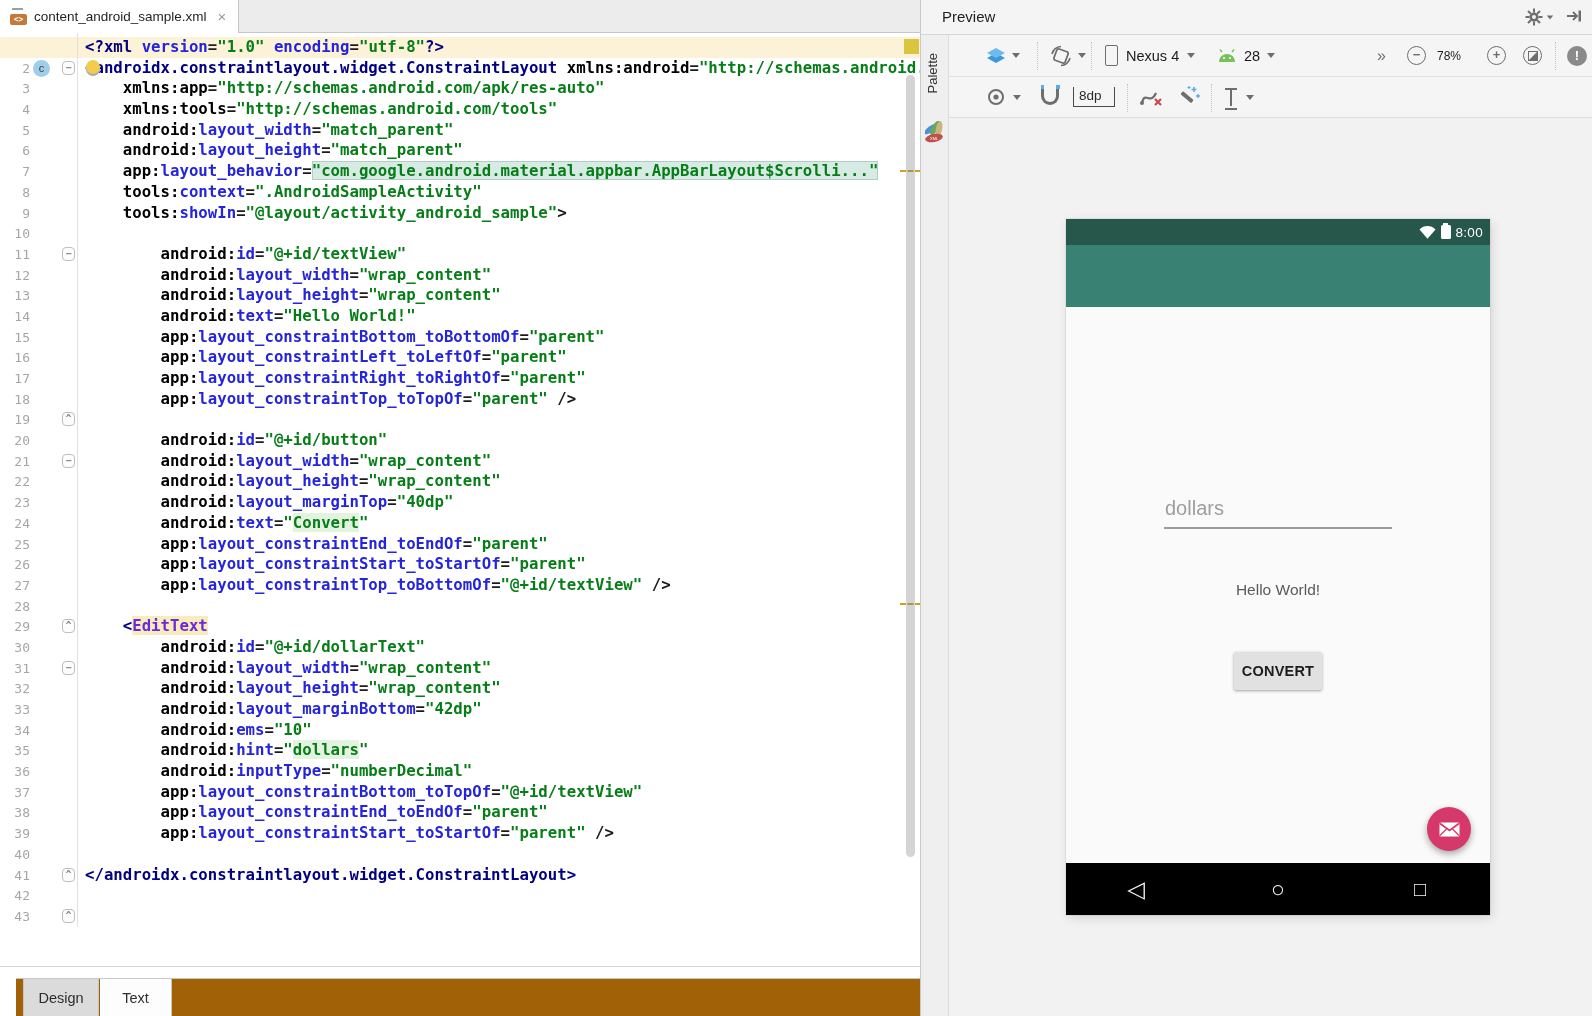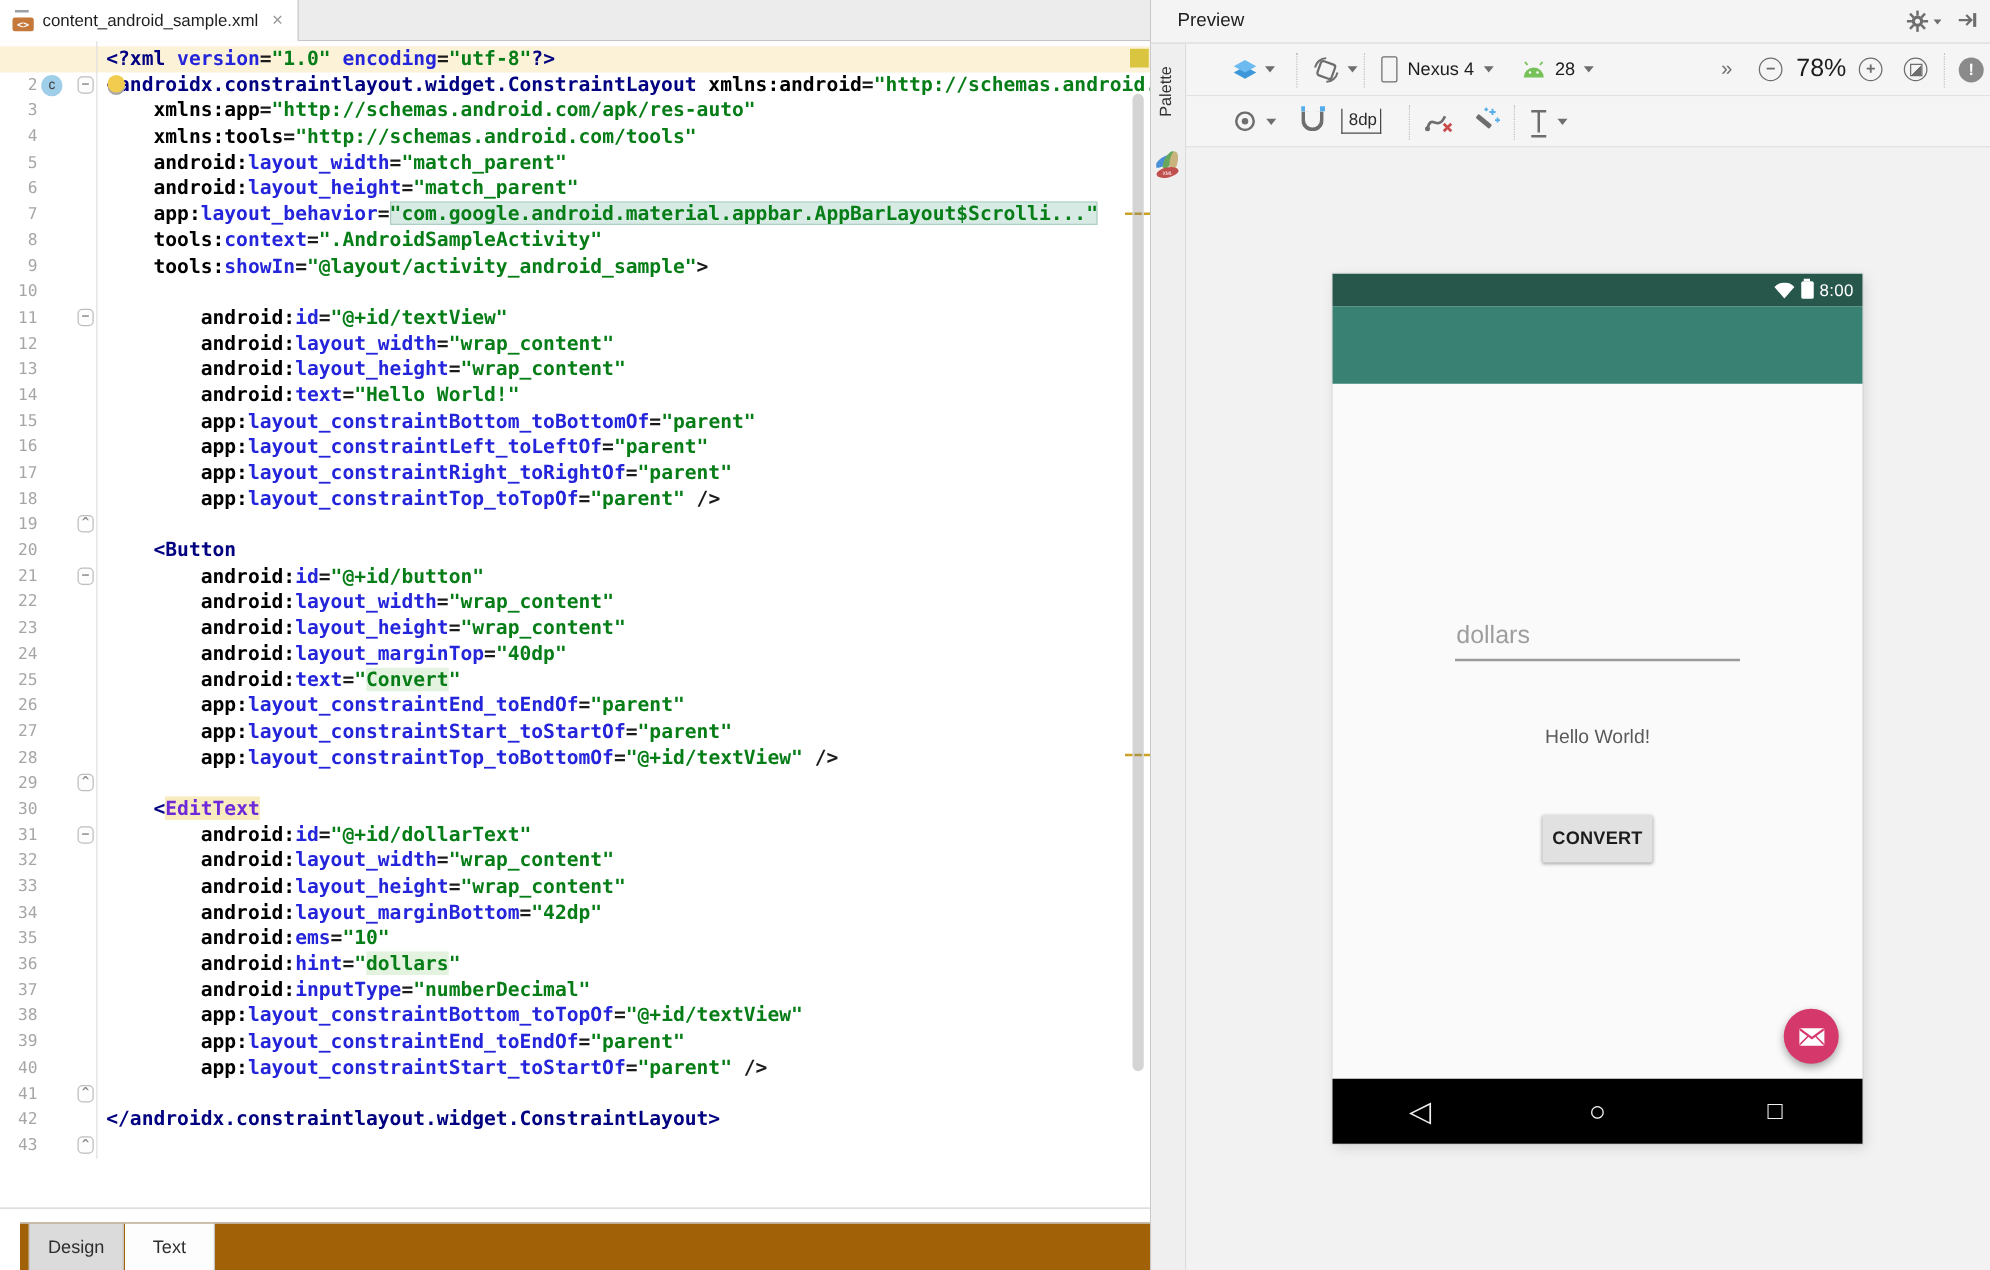--- a/index.html
+++ b/index.html
@@ -81,21 +81,21 @@
                 font:700 13px/15px "Liberation Sans",sans-serif; text-align:center; }
   .err-btn { width:20px; height:20px; background:#8A8A8A; border-radius:50%; color:#fff; font:700 13px/20px "Liberation Sans",sans-serif; text-align:center; }
   .phone-outline { width:13px; height:21px; border:1.8px solid #6E6E6E; border-radius:2px; }
   .zoomfit { width:19px; height:19px; border:1.6px solid #6E6E6E; border-radius:50%; position:relative; }
   .zoomfit::after { content:""; position:absolute; left:4px; top:4px; width:8px; height:8px;
                     background:linear-gradient(135deg, transparent 49%, #6E6E6E 51%); border:1px solid #6E6E6E; }
   .magnet { position:relative; width:18px; height:16px; border:3.5px solid #6E6E6E; border-top:none;
             border-radius:0 0 9px 9px; }
   .magnet::before, .magnet::after { content:""; position:absolute; top:-4px; width:3.5px; height:4px; background:#55AEEA; }
   .magnet::before { left:-3.5px; } .magnet::after { right:-3.5px; }
-  .mbracket { position:relative; font-size:13.5px; color:#2A2A2A; padding:0 2px 3px 5px;
+  .mbracket { position:relative; font-size:13.5px; color:#2A2A2A; padding:0 12px 3px 5px;
               border-bottom:1.5px solid #4A4A4A; border-left:1.5px solid #4A4A4A; border-right:1.5px solid #4A4A4A; height:20px; display:flex; align-items:flex-end; }
   .ibeam { position:relative; width:12px; height:18px; }
   .ibeam::before { content:""; position:absolute; left:5px; top:0; width:2px; height:18px; background:#6E6E6E; }
   .ibeam::after { content:""; position:absolute; left:0; top:0; width:12px; height:18px;
                   border-top:2.5px solid #6E6E6E; border-bottom:2.5px solid #6E6E6E; }
   .gear-wrap { position:absolute; top:8px; display:flex; align-items:center; gap:3px; }
 
   
   .phone { position:absolute; left:145px; top:219px; width:424px; height:696px; background:#FAFAFA;
            box-shadow:0 0 0 1px rgba(0,0,0,.05), 2px 3px 10px rgba(0,0,0,.12); }
@@ -290,21 +290,20 @@
           <div class="c-row"></div>
           <div class="c-row"><span class="tok-pln">        </span><span class="tok-ns">android:</span><span class="tok-attr">id</span><span class="tok-pln">=</span><span class="tok-str">"@+id/textView"</span></div>
           <div class="c-row"><span class="tok-pln">        </span><span class="tok-ns">android:</span><span class="tok-attr">layout_width</span><span class="tok-pln">=</span><span class="tok-str">"wrap_content"</span></div>
           <div class="c-row"><span class="tok-pln">        </span><span class="tok-ns">android:</span><span class="tok-attr">layout_height</span><span class="tok-pln">=</span><span class="tok-str">"wrap_content"</span></div>
           <div class="c-row"><span class="tok-pln">        </span><span class="tok-ns">android:</span><span class="tok-attr">text</span><span class="tok-pln">=</span><span class="tok-str">"Hello World!"</span></div>
           <div class="c-row"><span class="tok-pln">        </span><span class="tok-ns">app:</span><span class="tok-attr">layout_constraintBottom_toBottomOf</span><span class="tok-pln">=</span><span class="tok-str">"parent"</span></div>
           <div class="c-row"><span class="tok-pln">        </span><span class="tok-ns">app:</span><span class="tok-attr">layout_constraintLeft_toLeftOf</span><span class="tok-pln">=</span><span class="tok-str">"parent"</span></div>
           <div class="c-row"><span class="tok-pln">        </span><span class="tok-ns">app:</span><span class="tok-attr">layout_constraintRight_toRightOf</span><span class="tok-pln">=</span><span class="tok-str">"parent"</span></div>
           <div class="c-row"><span class="tok-pln">        </span><span class="tok-ns">app:</span><span class="tok-attr">layout_constraintTop_toTopOf</span><span class="tok-pln">=</span><span class="tok-str">"parent"</span><span class="tok-pln"> /&gt;</span></div>
           <div class="c-row"></div>
-          <div class="c-row"><span class="tok-pln">    </span><span class="tok-tag">&lt;Button</span></div>
           <div class="c-row"><span class="tok-pln">        </span><span class="tok-ns">android:</span><span class="tok-attr">id</span><span class="tok-pln">=</span><span class="tok-str">"@+id/button"</span></div>
           <div class="c-row"><span class="tok-pln">        </span><span class="tok-ns">android:</span><span class="tok-attr">layout_width</span><span class="tok-pln">=</span><span class="tok-str">"wrap_content"</span></div>
           <div class="c-row"><span class="tok-pln">        </span><span class="tok-ns">android:</span><span class="tok-attr">layout_height</span><span class="tok-pln">=</span><span class="tok-str">"wrap_content"</span></div>
           <div class="c-row"><span class="tok-pln">        </span><span class="tok-ns">android:</span><span class="tok-attr">layout_marginTop</span><span class="tok-pln">=</span><span class="tok-str">"40dp"</span></div>
           <div class="c-row"><span class="tok-pln">        </span><span class="tok-ns">android:</span><span class="tok-attr">text</span><span class="tok-pln">=</span><span class="tok-str">"</span><span class="tok-strhl">Convert</span><span class="tok-str">"</span></div>
           <div class="c-row"><span class="tok-pln">        </span><span class="tok-ns">app:</span><span class="tok-attr">layout_constraintEnd_toEndOf</span><span class="tok-pln">=</span><span class="tok-str">"parent"</span></div>
           <div class="c-row"><span class="tok-pln">        </span><span class="tok-ns">app:</span><span class="tok-attr">layout_constraintStart_toStartOf</span><span class="tok-pln">=</span><span class="tok-str">"parent"</span></div>
           <div class="c-row"><span class="tok-pln">        </span><span class="tok-ns">app:</span><span class="tok-attr">layout_constraintTop_toBottomOf</span><span class="tok-pln">=</span><span class="tok-str">"@+id/textView"</span><span class="tok-pln"> /&gt;</span></div>
           <div class="c-row"></div>
           <div class="c-row"><span class="tok-pln">    </span><span class="tok-tag">&lt;</span><span class="tok-taghl">EditText</span></div>
@@ -411,21 +410,21 @@
           <circle cx="7" cy="9" r="1" fill="#fff"></circle>
             <circle cx="13" cy="9" r="1" fill="#fff"></circle>
         </svg>
         <span class="tb-label">28</span>
         <span class="caret"></span>
       </span>
       <span class="tb-item" style="left:428px; font-size:16px; color:#6E6E6E;">»</span>
       <span class="tb-item" style="left:458px;">
         <span class="circle-btn">−</span>
       </span>
-      <span class="tb-item" style="left:488px; font-size:20px; color:#1C1C1C;">78%</span>
+      <span class="tb-item" style="left:488px; font-size:12px; color:#1C1C1C;">78%</span>
       <span class="tb-item" style="left:538px;">
         <span class="circle-btn">+</span>
       </span>
       <span class="tb-item" style="left:574px;">
         <span class="zoomfit"></span>
       </span>
       <span class="tb-sep" style="left:606px;"></span>
       <span class="tb-item" style="left:618px;">
         <span class="err-btn">!</span>
       </span>

